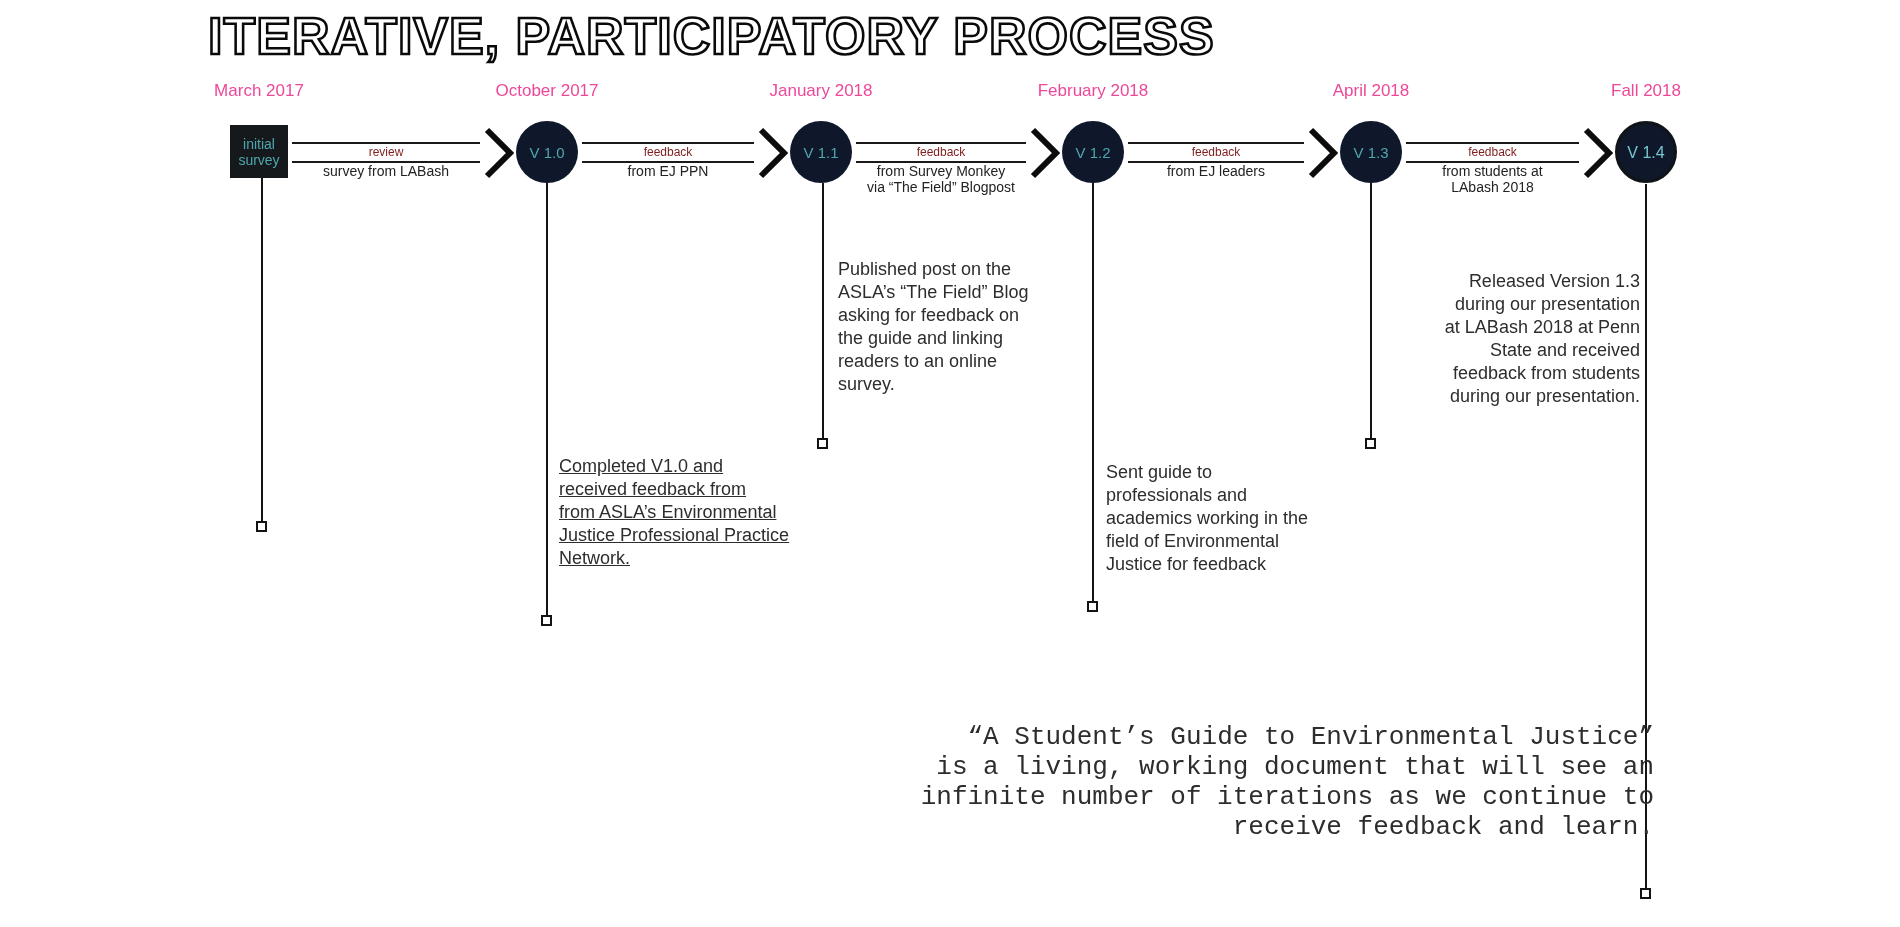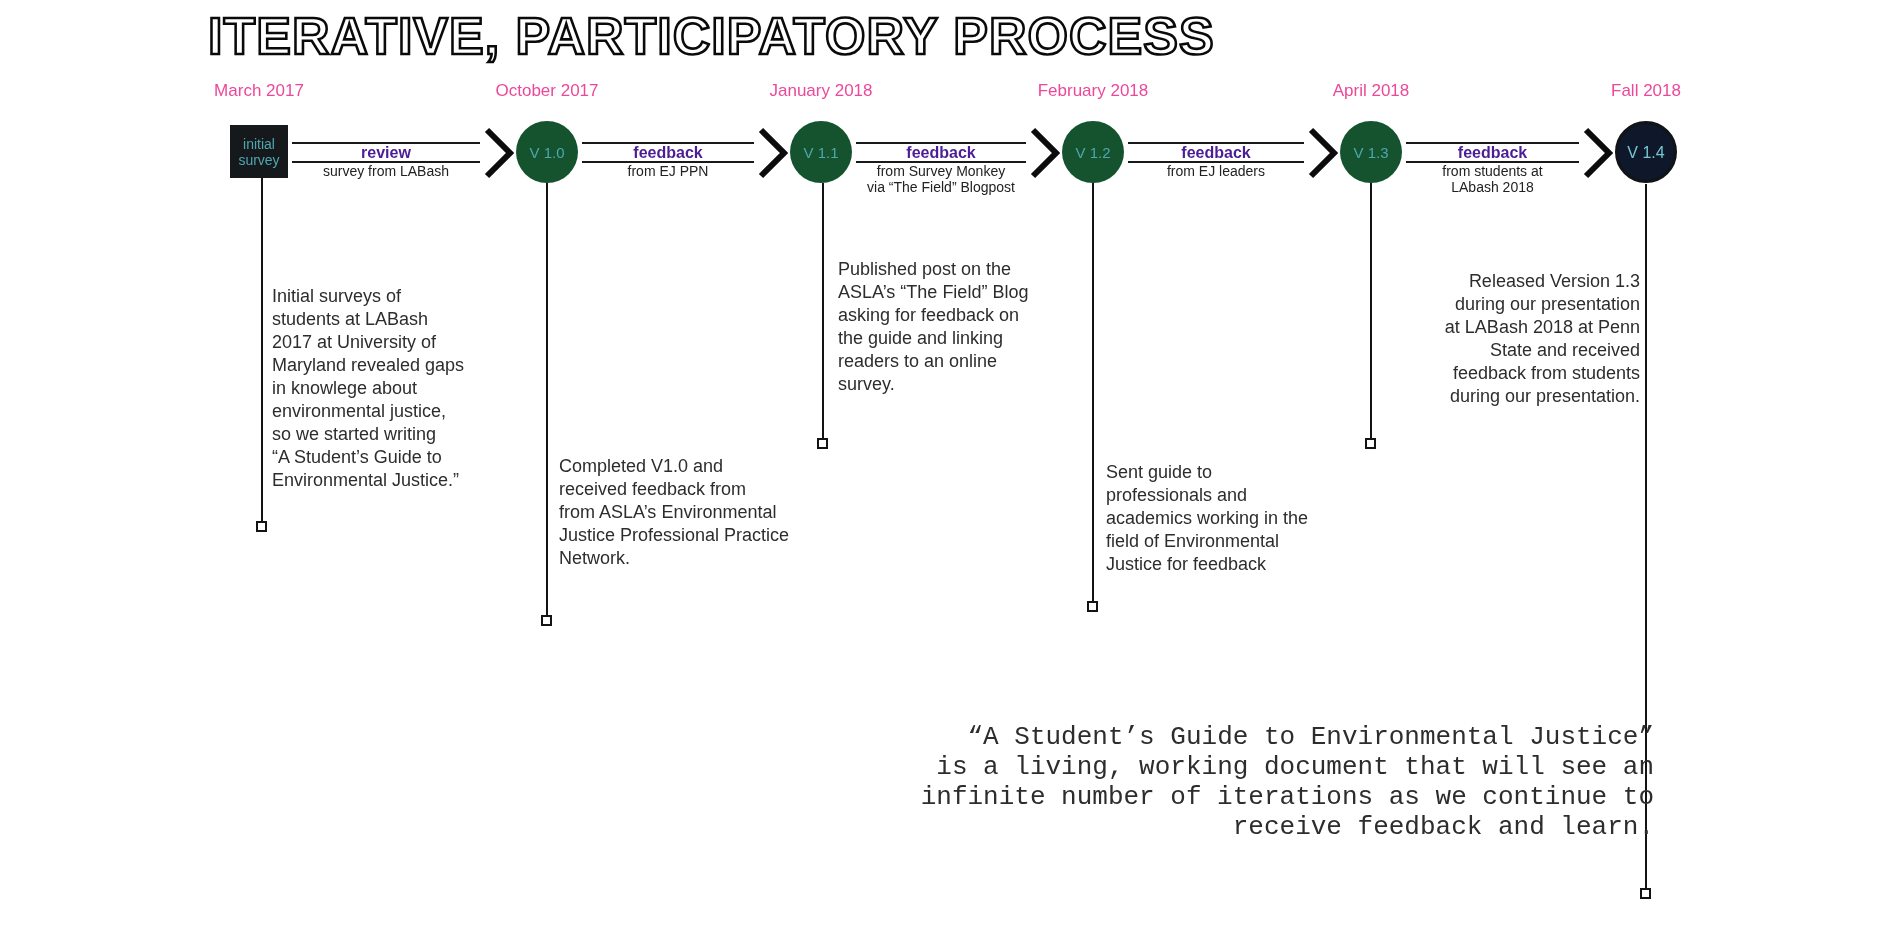--- a/index.html
+++ b/index.html
@@ -17,30 +17,30 @@
   }
   .date {
     position:absolute; top:81px; width:200px; text-align:center;
     font-size:17px; color:#ec4899;
   }
   .node {
     position:absolute; display:flex; align-items:center; justify-content:center;
     text-align:center; box-sizing:border-box;
   }
   .node.square { background:#15191c; }
-  .node.circle { background:#14532d; border-radius:50%; }
+  .node.circle { background:#0f172a; border-radius:50%; }
   .node.light  { background:#0f172a; border:3px solid #101417; }
   .node-label { color:#4fa6af; font-size:15px; line-height:17px; white-space:pre-line; }
   .light .node-label { color:#74c7d1; font-size:16px; }
   .arrow { position:absolute; top:122px; height:64px; }
   .band {
     position:absolute; left:0; right:34px; top:20px; height:17px;
     border-top:2px solid #191919; border-bottom:2px solid #191919; text-align:center;
   }
-  .band-label { display:block; font-size:16px; line-height:17px; color:#4c1d95;font-weight:bold; }
+  .band-label { display:block; font-size:12px; line-height:17px; color:#7f1d1d; }
   .chev { position:absolute; right:0px; top:3px; }
   .sublabel {
     position:absolute; left:0; right:34px; top:41px; text-align:center;
     font-size:14px; line-height:16px; color:#222; white-space:pre-line;
   }
   .vline { position:absolute; width:2px; background:#131313; }
   .endcap {
     position:absolute; width:7px; height:7px; background:#ffffff;
     border:2px solid #131313;
   }
@@ -150,30 +150,21 @@
 
   <div class="vline" style="left:1092px;top:183px;height:419px;"></div>
   <div class="endcap" style="left:1087px;top:601px;"></div>
 
   <div class="vline" style="left:1370px;top:183px;height:256px;"></div>
   <div class="endcap" style="left:1365px;top:438px;"></div>
 
   <div class="vline" style="left:1645px;top:184px;height:705px;"></div>
   <div class="endcap" style="left:1640px;top:888px;"></div>
 
-  <div class="note" style="left:272px;top:285px;width:260px;">Initial surveys of
-students at LABash
-2017 at University of
-Maryland revealed gaps
-in knowlege about
-environmental justice,
-so we started writing
-“A Student’s Guide to
-Environmental Justice.”</div>
-  <div class="note" style="left:559px;top:455px;width:265px;">Completed V1.0 and
+  <div class="note" style="left:559px;top:455px;width:265px;text-decoration:underline;">Completed V1.0 and
 received feedback from
 from ASLA’s Environmental
 Justice Professional Practice
 Network.</div>
   <div class="note" style="left:838px;top:258px;width:240px;">Published post on the
 ASLA’s “The Field” Blog
 asking for feedback on
 the guide and linking
 readers to an online
 survey.</div>

